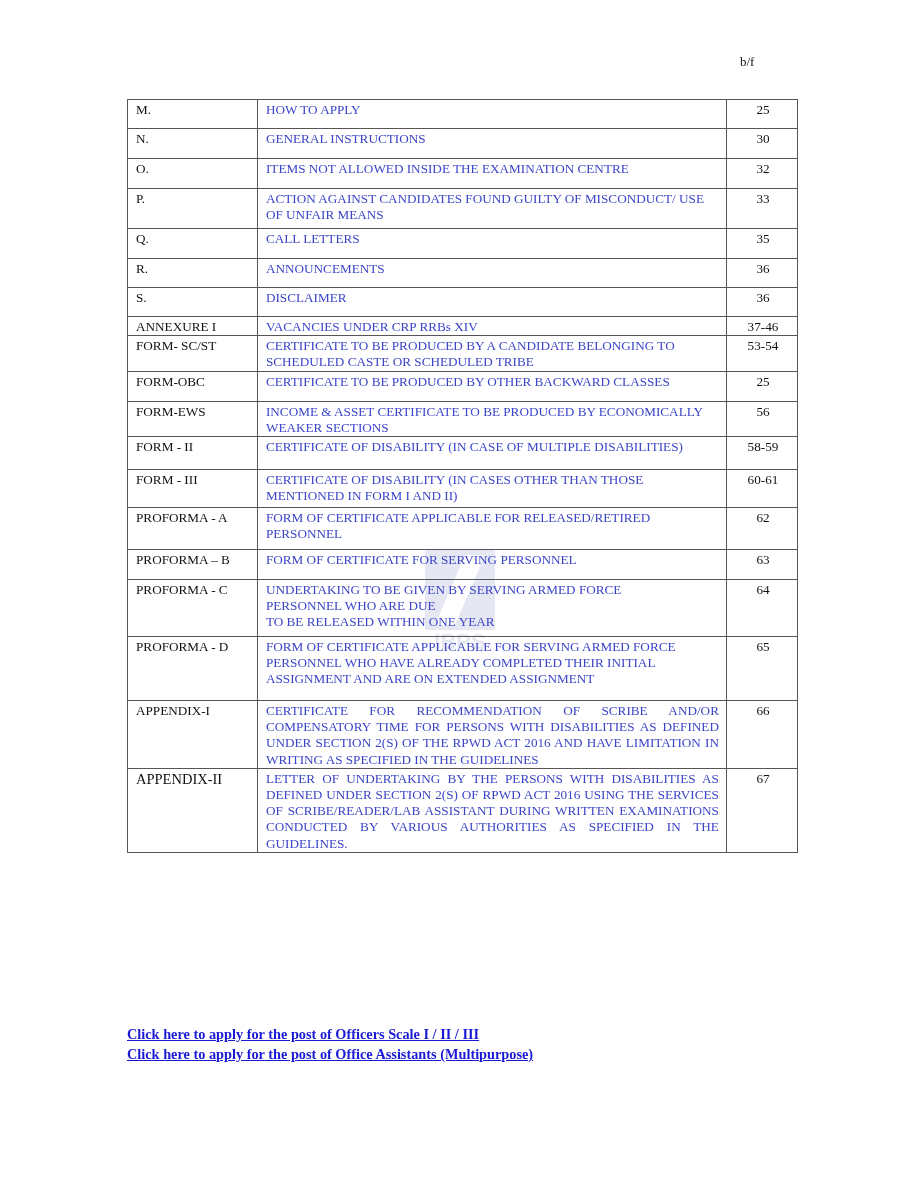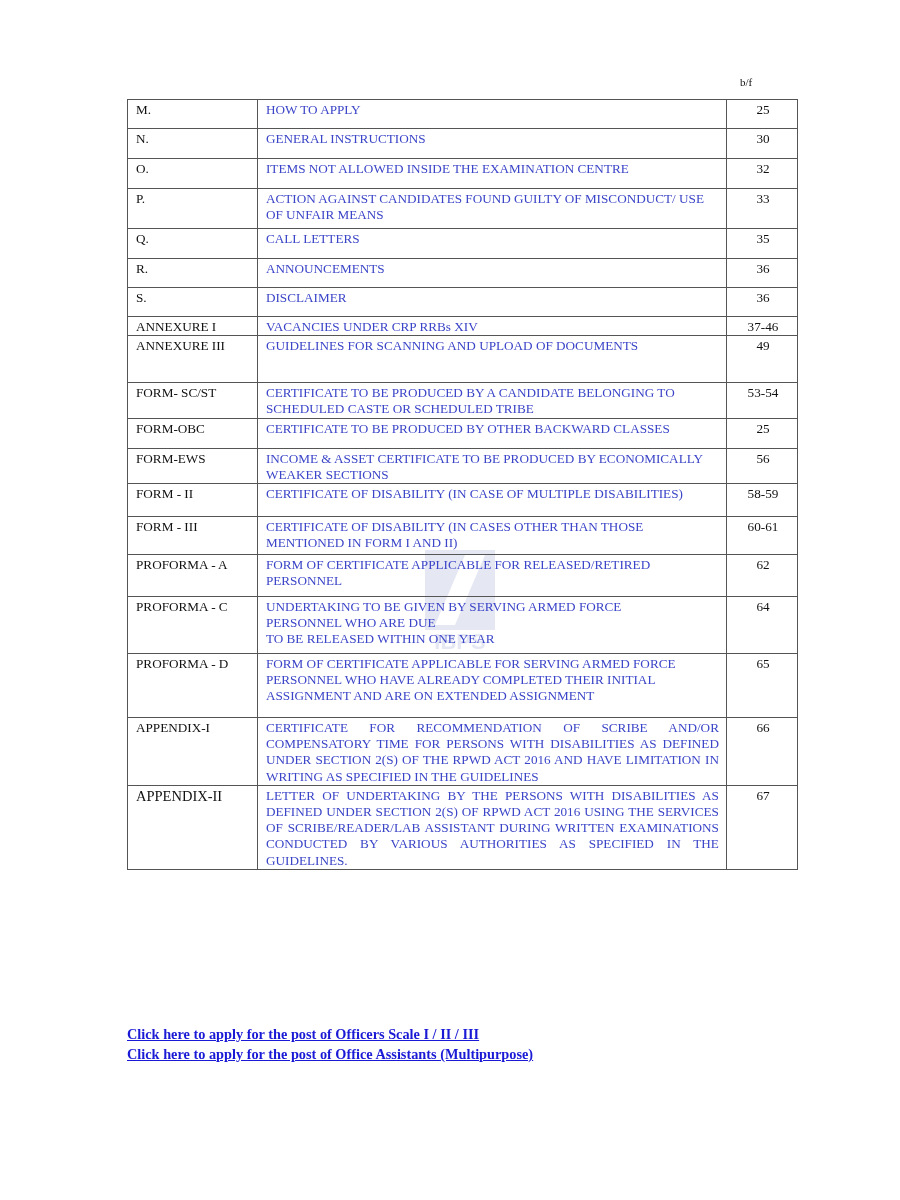--- a/index.html
+++ b/index.html
@@ -1,18 +1,18 @@
 <!DOCTYPE html>
 <html><head>
 <meta charset="utf-8">
 <style>
   html, body { margin: 0; padding: 0; background: #ffffff; }
   body { width: 900px; height: 1200px; position: relative; overflow: hidden;
          font-family: "Liberation Serif", "DejaVu Serif", serif; color: #111; }
-  .page-mark { position: absolute; left: 740px; top: 76px; font-size: 11px; color: #111; }
+  .page-mark { position: absolute; left: 740px; top: 54px; font-size: 13px; color: #111; }
   .toc { position: absolute; left: 127px; top: 99px; width: 671px; border-collapse: collapse; table-layout: fixed; }
   .toc td { border: 1px solid #555; vertical-align: top; font-size: 13.2px; line-height: 16.2px; padding: 2px 7px 0 8px; }
   .toc td.c1 { width: 112px; color: #111; }
   .toc td.c2 { width: 446px; color: #3b45c8; }
   .toc td.c3 { width: 63px; text-align: center; color: #111; padding-left: 4px; padding-right: 2px; }
   .toc td.just { text-align: justify; text-align-last: left; }
   .toc td.c1.shift-left { padding-left: 5px; }
   .toc td.c1.big { font-size: 14.5px; }
   .watermark { position: absolute; left: 420px; top: 545px; width: 80px; height: 110px; opacity: 0.12; pointer-events: none; }
   .links { position: absolute; left: 127px; top: 1024px; }
@@ -64,25 +64,20 @@
     <tr style="height:29px">
       <td class="c1">S.</td>
       <td class="c2">DISCLAIMER</td>
       <td class="c3">36</td>
     </tr>
     <tr style="height:19px">
       <td class="c1">ANNEXURE I</td>
       <td class="c2">VACANCIES UNDER CRP RRBs XIV</td>
       <td class="c3">37-46</td>
     </tr>
-    <tr style="height:47px">
-      <td class="c1">ANNEXURE III</td>
-      <td class="c2">GUIDELINES FOR SCANNING AND UPLOAD OF DOCUMENTS</td>
-      <td class="c3">49</td>
-    </tr>
     <tr style="height:34px">
       <td class="c1">FORM- SC/ST</td>
       <td class="c2">CERTIFICATE TO BE PRODUCED BY A CANDIDATE BELONGING TO SCHEDULED CASTE OR SCHEDULED TRIBE</td>
       <td class="c3">53-54</td>
     </tr>
     <tr style="height:30px">
       <td class="c1">FORM-OBC</td>
       <td class="c2">CERTIFICATE TO BE PRODUCED BY OTHER BACKWARD CLASSES</td>
       <td class="c3">25</td>
     </tr>
@@ -98,20 +93,25 @@
     </tr>
     <tr style="height:38px">
       <td class="c1">FORM - III</td>
       <td class="c2">CERTIFICATE OF DISABILITY (IN CASES OTHER THAN THOSE MENTIONED IN FORM I AND II)</td>
       <td class="c3">60-61</td>
     </tr>
     <tr style="height:42px">
       <td class="c1">PROFORMA - A</td>
       <td class="c2">FORM OF CERTIFICATE APPLICABLE FOR RELEASED/RETIRED PERSONNEL</td>
       <td class="c3">62</td>
+    </tr>
+    <tr style="height:30px">
+      <td class="c1">PROFORMA – B</td>
+      <td class="c2">FORM OF CERTIFICATE FOR SERVING PERSONNEL</td>
+      <td class="c3">63</td>
     </tr>
     <tr style="height:57px">
       <td class="c1">PROFORMA - C</td>
       <td class="c2">
         <div>UNDERTAKING TO BE GIVEN BY SERVING ARMED FORCE</div>
         <div>PERSONNEL WHO ARE DUE</div>
         <div>TO BE RELEASED WITHIN ONE YEAR</div>
       </td>
       <td class="c3">64</td>
     </tr>

